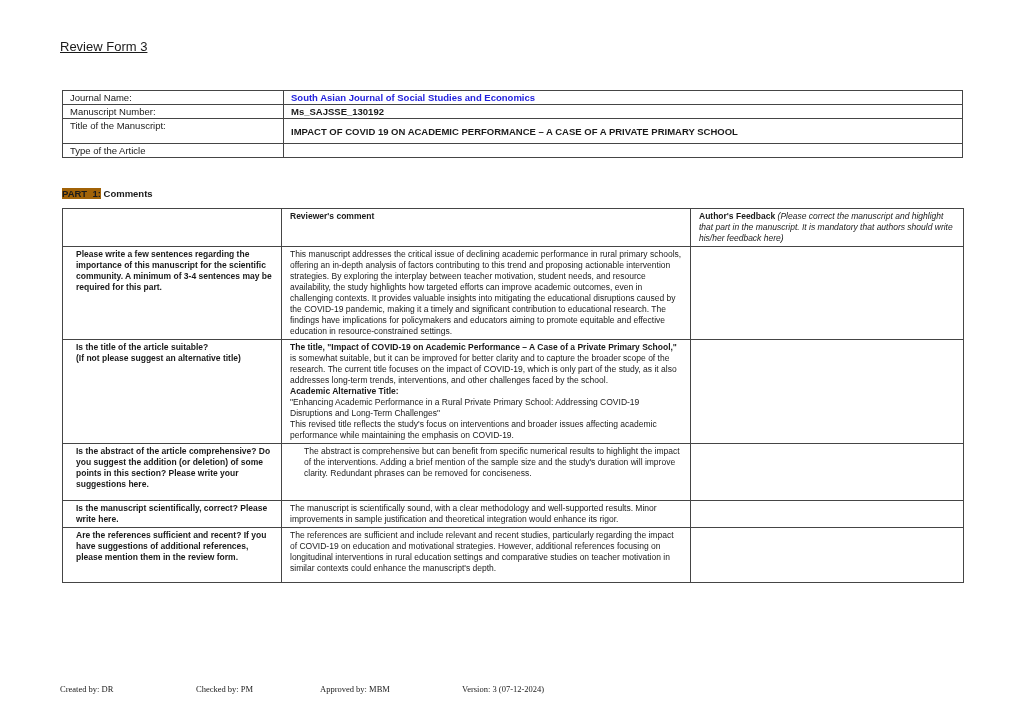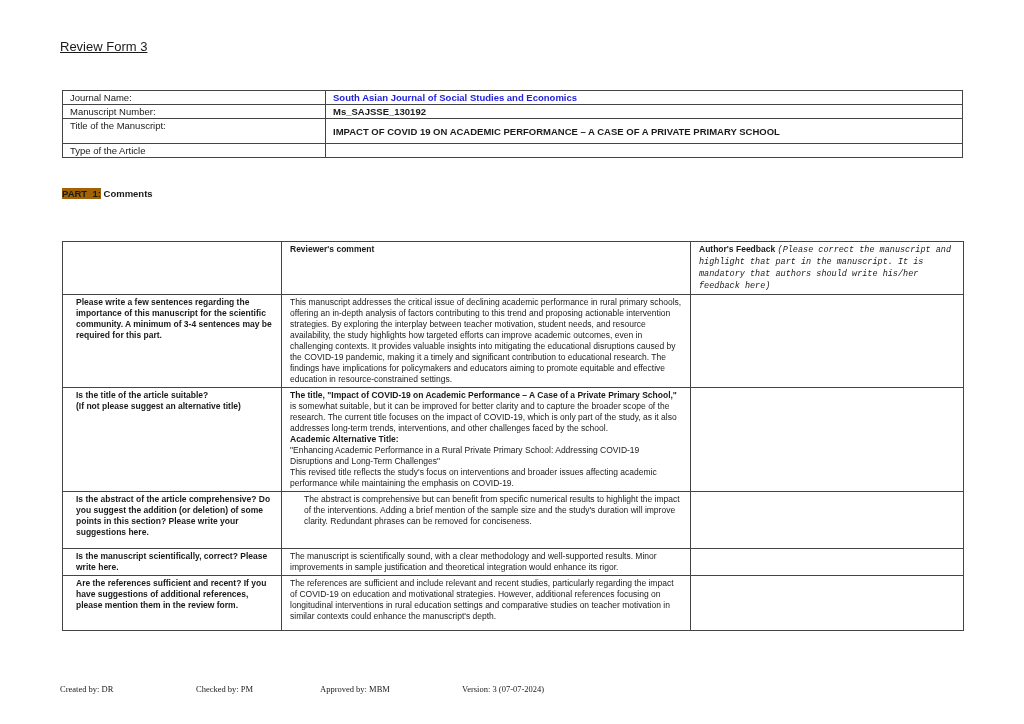--- a/index.html
+++ b/index.html
@@ -22,21 +22,21 @@
   table { border-collapse: collapse; table-layout: fixed; }
   td { border: 1px solid #454545; vertical-align: top; }
 
   
   .info-table {
     position: absolute;
     left: 62px; top: 90px;
     width: 901px;
   }
   .info-table td { font-size: 9.5px; padding: 1px 7px; }
-  .info-table .label-cell { width: 263px; }
+  .info-table .label-cell { width: 221px; }
   .info-table .value-cell { font-weight: bold; }
   .journal-link {
     color: #2222dd;
     font-weight: bold;
     cursor: pointer;
   }
   .title-value { vertical-align: middle; }
 
   
   .part1-line {
@@ -45,37 +45,36 @@
     font-size: 9.5px;
     font-weight: bold;
   }
   .part1-highlight { background: #a16207; white-space: pre; }
 
   
   .comments-table {
     position: absolute;
     left: 62px; top: 208px;
     width: 901px;
-    margin-top: 33px;
   }
   .comments-table td {
     font-size: 8.5px;
     line-height: 11px;
     padding: 2px 8px;
   }
   .col-q { width: 219px; }
   .col-r { width: 409px; }
   .col-a { width: 273px; }
   .question-cell {
     font-weight: bold;
     padding-left: 13px !important;
     white-space: pre-line;
   }
   .bold { font-weight: bold; }
-  .italic { font-style: italic; font-family: Liberation Mono, monospace; }
+  .italic { font-style: italic; }
   .indent-comment { padding-left: 22px !important; }
 
   
   .footer-item {
     position: absolute;
     top: 684px;
     font-family: "Liberation Serif", serif;
     font-size: 8.5px;
     color: #222222;
   }
@@ -157,13 +156,13 @@
     <td class="question-cell">Are the references sufficient and recent? If you have suggestions of additional references, please mention them in the review form.</td>
     <td>The references are sufficient and include relevant and recent studies, particularly regarding the impact of COVID-19 on education and motivational strategies. However, additional references focusing on longitudinal interventions in rural education settings and comparative studies on teacher motivation in similar contexts could enhance the manuscript's depth.</td>
     <td></td>
   </tr>
 </tbody>
   </table>
 
 <span class="footer-item" style="left:60px">Created by: DR</span>
 <span class="footer-item" style="left:196px">Checked by: PM</span>
 <span class="footer-item" style="left:320px">Approved by: MBM</span>
-<span class="footer-item" style="left:462px">Version: 3 (07-07-2024)</span>
+<span class="footer-item" style="left:462px">Version: 3 (07-12-2024)</span>
 
 </body></html>

